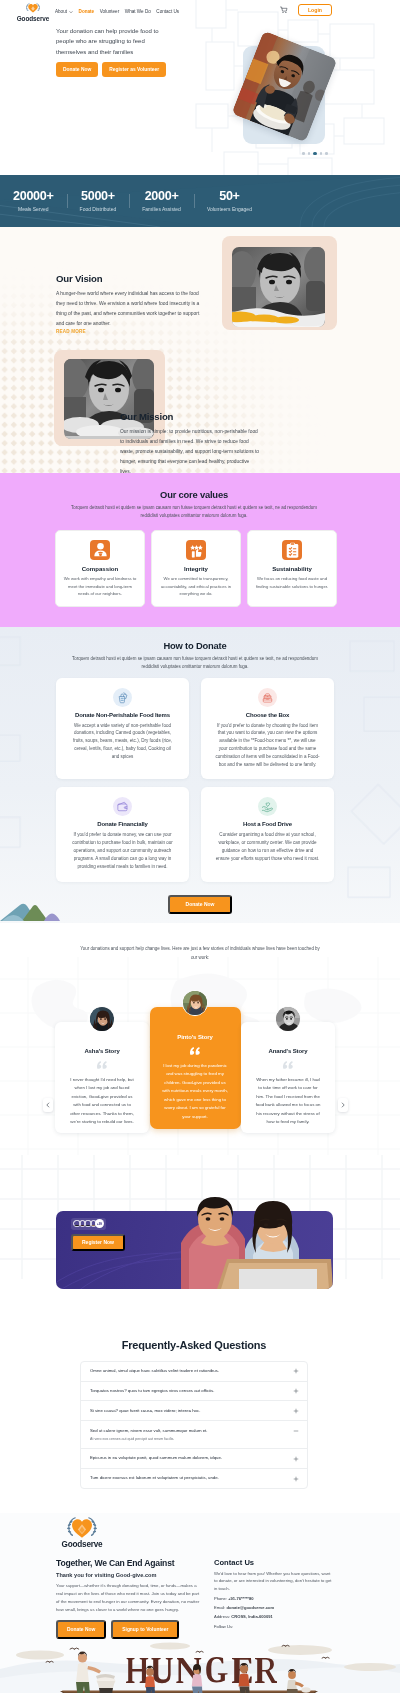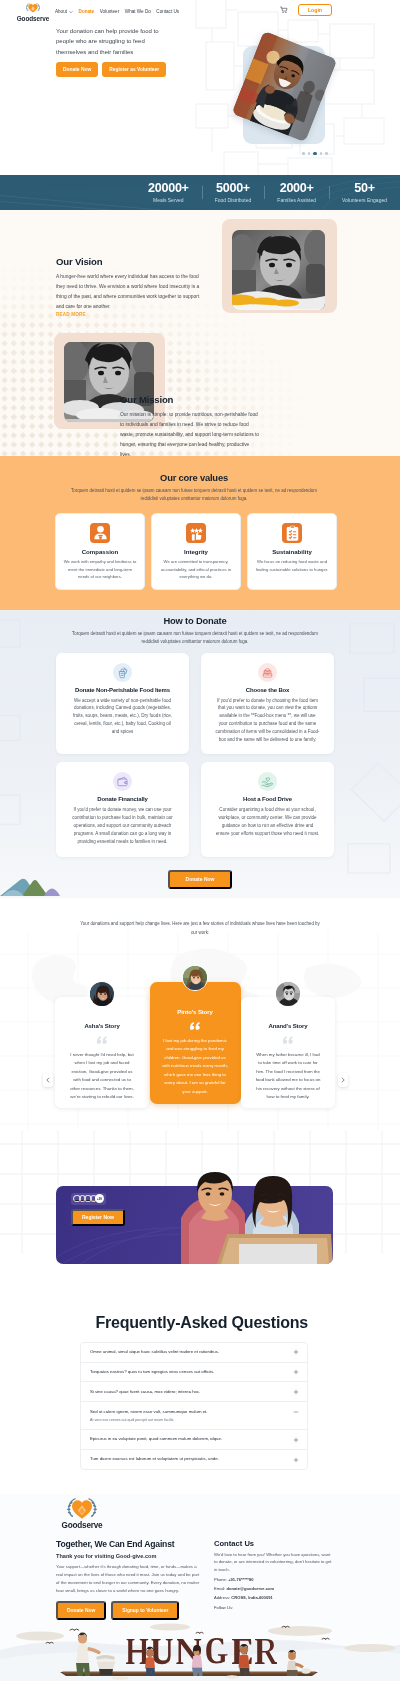--- a/index.html
+++ b/index.html
@@ -34,60 +34,60 @@
               padding:4.6px 7px;line-height:1.1;border:none;white-space:nowrap;font-family:"Liberation Sans",sans-serif;}
   .hero-photo-wrap{position:absolute;left:232px;top:28px;width:112px;height:122px;z-index:2;}
   .hero-photo-bg{position:absolute;left:10.8px;top:17.5px;width:82px;height:98px;background:#dbe6ef;border-radius:9px;}
   .hero-photo{position:absolute;left:13px;top:14px;width:79px;height:89px;border-radius:7px;
               overflow:hidden;transform:rotate(21.4deg);box-shadow:0 2px 7px rgba(20,40,60,.16);}
   .dots{position:absolute;left:302px;top:152px;display:flex;gap:3px;align-items:center;z-index:4;}
   .dot{width:2.6px;height:2.6px;border-radius:50%;background:#c3ccd6;}
   .dot.on{background:#2f6a86;width:3.4px;height:3.4px;}
 
   
-  .stats{height:35px;background:#2d5b74;position:relative;overflow:hidden;display:flex;
-         align-items:center;justify-content:flex-end;}
+  .stats{height:52px;background:#2d5b74;position:relative;overflow:hidden;display:flex;
+         align-items:center;justify-content:flex-start;}
   .stats-inner{display:flex;align-items:center;position:relative;z-index:2;}
   .stat{padding:0 13px;text-align:center;position:relative;}
   .stat + .stat:before{content:"";position:absolute;left:0;top:4px;bottom:4px;width:1px;background:rgba(255,255,255,.22);}
   .stat-num{font-size:12.6px;font-weight:700;color:#fff;line-height:1.1;letter-spacing:-.3px;}
   .stat-lbl{font-size:5px;color:#cfdde5;margin-top:1.5px;}
 
   
   .vm{position:relative;background:#fdfbf8;height:246px;overflow:hidden;padding-top:26px;}
   .vm-pattern{position:absolute;inset:0;z-index:0;opacity:.65;}
   .vm-row{position:relative;z-index:2;display:flex;padding:0 56px;}
   .vm-text{width:146px;margin-top:20px;}
   .vm-h{font-size:9.6px;font-weight:700;color:#16212e;letter-spacing:-.2px;}
   .vm-p{font-size:4.9px;line-height:2.05;color:#41474f;margin-top:5px;margin-bottom:0;}
   .vm-more{display:block;margin-top:1px;font-size:4.6px;font-weight:700;color:#f0a32a;letter-spacing:.2px;line-height:1;}
   .vm-img{position:relative;}
   .frame{position:absolute;background:#f3dfd2;border-radius:8px;}
   .photo{position:absolute;border-radius:7px;overflow:hidden;}
 
   
-  .core{background:#fdba74;padding:16px 67px 20px 55px;}
+  .core{background:#f0abfc;padding:16px 67px 20px 55px;}
   .sec-h{font-size:9.4px;font-weight:700;text-align:center;color:#16212e;letter-spacing:-.2px;}
   .sec-p{font-size:4.45px;line-height:1.85;text-align:center;color:#4a5159;margin:4px auto 0;width:246px;}
   .core-cards{display:flex;gap:6px;margin-top:10px;width:282px;}
   .core-card{flex:1;border:1px solid #eeeeee;border-radius:5px;background:#fff;padding:9px 6px 9px;text-align:center;}
   .core-ico{width:20px;height:20px;border-radius:4px;background:#e8772a;margin:0 auto;display:flex;align-items:center;justify-content:center;}
   .core-t{font-size:6.1px;font-weight:700;margin-top:5px;color:#16212e;}
   .core-d{font-size:4.2px;line-height:1.72;color:#565d65;margin-top:3px;}
 
   
   .how{background:linear-gradient(180deg,#e8edf4 0%,#edf1f6 55%,#f6f8fa 100%);padding:5px 66px 0 56px;position:relative;overflow:hidden;}
   .how-grid{display:grid;grid-template-columns:1fr 1fr;gap:8px 12px;margin-top:6px;position:relative;z-index:2;}
   .how-card{background:#fff;border-radius:6px;padding:10px 13px 11px;text-align:center;box-shadow:0 1px 3px rgba(40,60,90,.06);}
   .how-ico{width:19px;height:19px;border-radius:50%;margin:0 auto;display:flex;align-items:center;justify-content:center;}
   .how-t{font-size:6.0px;font-weight:700;margin-top:5px;color:#16212e;letter-spacing:-.15px;}
   .how-d{font-size:4.55px;line-height:1.72;color:#525961;margin-top:4px;padding:0 1px;}
   .how-cta{display:flex;justify-content:center;padding:13px 0 9px;position:relative;z-index:2;margin-left:10px;}
   .hills{position:absolute;left:0;bottom:2px;z-index:1;}
-  .how-h{margin-top:0}
+  .how-h{margin-top:8px}
   .btn-donate-lg{background:#f7941d;color:#fff;font-size:5.0px;font-weight:600;border-radius:3px;padding:5.2px 16px;line-height:1.1;}
 
   
   .stories{background:#fff;padding:18px 0 22px;position:relative;overflow:hidden;}
   .stories-map{position:absolute;left:0;right:0;top:34px;height:205px;z-index:0;opacity:.5;}
   .stories-h{position:relative;z-index:2;}
   .cards{position:relative;z-index:2;display:flex;justify-content:space-between;gap:0px;margin-top:60px;padding:0 65px 0 55px;align-items:flex-start;width:400px;}
   .scard{width:94px;background:#fff;border-radius:6px;padding:15px 12px 6px;text-align:center;
          box-shadow:0 1px 4px rgba(30,45,70,.10);position:relative;}
   .scard.mid{background:#f7941d;box-shadow:0 2px 6px rgba(200,120,10,.28);margin-top:-15px;padding:16px 10px 8px;width:91px;border-radius:7px;}
@@ -113,21 +113,21 @@
   .banner-txt{position:absolute;left:15px;top:7px;z-index:3;}
   .avstack{display:flex;align-items:center;background:rgba(255,255,255,.12);border-radius:3px;padding:1.5px 2px;width:fit-content;}
   .avstack span{width:7.5px;height:7.5px;border-radius:50%;border:.8px solid #fff;margin-right:-2px;overflow:hidden;display:block;}
   .avstack .more{background:#fff;color:#3b3083;font-size:3px;font-weight:700;display:flex;align-items:center;justify-content:center;border:none;margin-right:0;width:9px;height:9px;}
   .banner-h{font-size:12.1px;font-weight:700;color:#fff;line-height:1.17;margin-top:3px;letter-spacing:-.2px;}
   .btn-reg{margin-top:3px;background:#f7941d;color:#fff;font-size:5.0px;font-weight:600;border-radius:3px;padding:4.2px 9px;display:inline-block;line-height:1.1;}
   .banner-photo{position:absolute;right:0;top:-14px;height:92px;width:152px;z-index:2;overflow:hidden;border-bottom-right-radius:7px;}
 
   
   .faq{background:#fff;padding:28px 92px 24px 80px;}
-  .faq-h{font-size:16px;font-weight:700;text-align:right;color:#16212e;letter-spacing:-.2px;}
+  .faq-h{font-size:11px;font-weight:700;text-align:center;color:#16212e;letter-spacing:-.2px;}
   .faq-list{margin-top:10px;border:1px solid #eceef0;border-radius:4px;overflow:hidden;background:#fff;}
   .faq-item{padding:6.2px 8px 6.2px 9px;display:flex;align-items:flex-start;border-bottom:1px solid #eceef0;}
   .faq-item:last-child{border-bottom:none;}
   .faq-q{font-size:4.3px;color:#1b2430;font-weight:500;line-height:1.4;flex:1;}
   .faq-a{font-size:3.6px;color:#6b727a;margin-top:3px;line-height:1.5;}
   .faq-sign{width:6px;height:6px;flex:0 0 auto;margin-left:8px;margin-top:.5px;}
   .faq-qa{flex:1}
 
   
   .footer{background:#fbfcfd;padding:0px 66px 0 56px;position:relative;overflow:hidden;}

